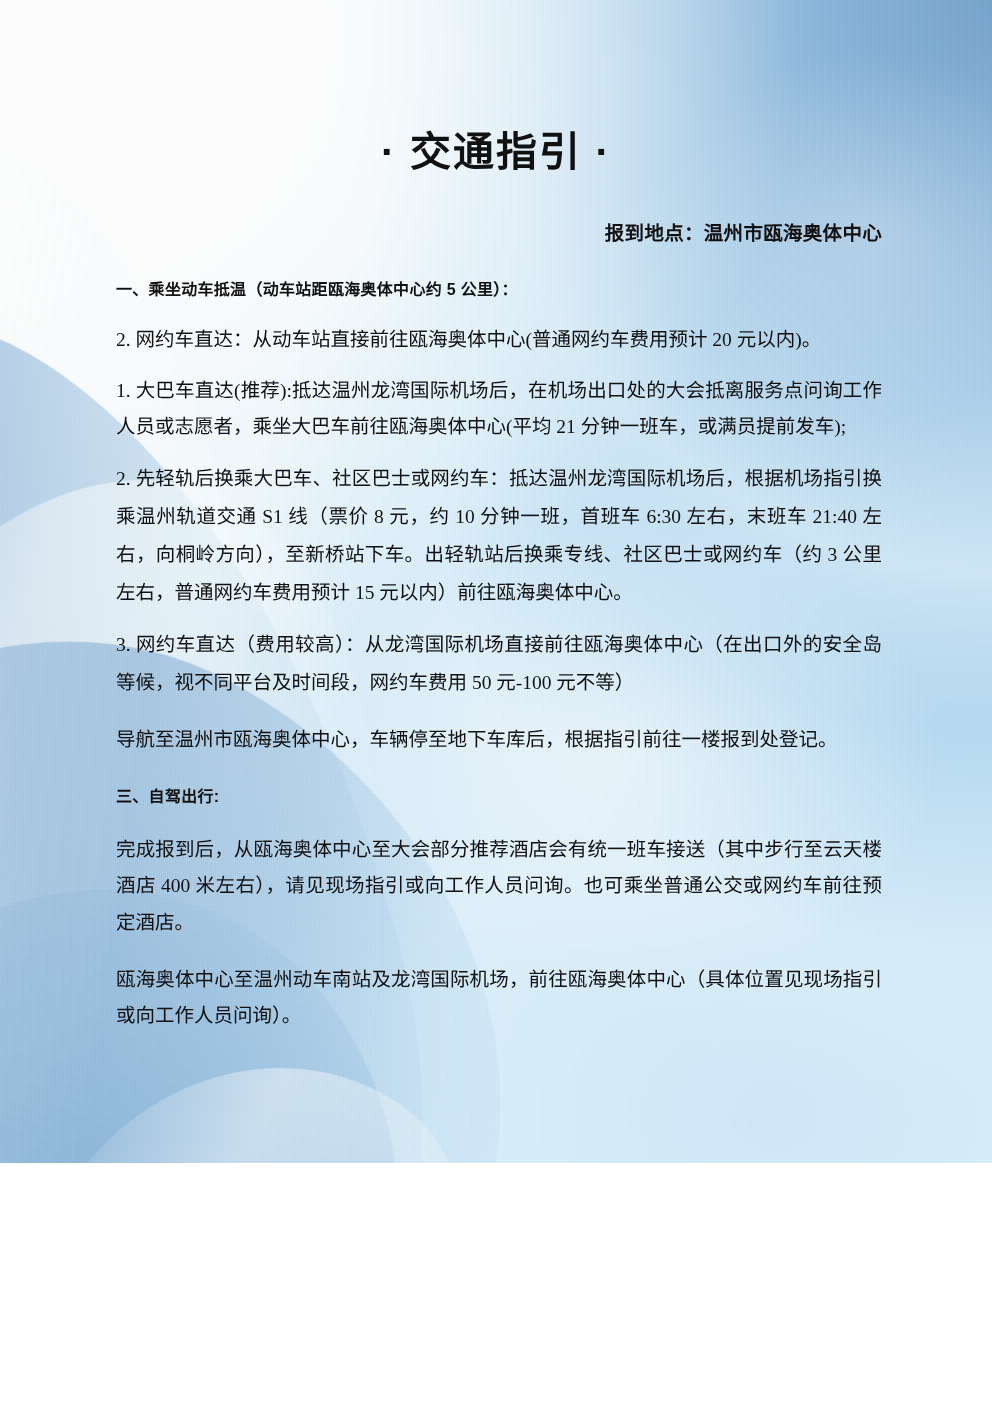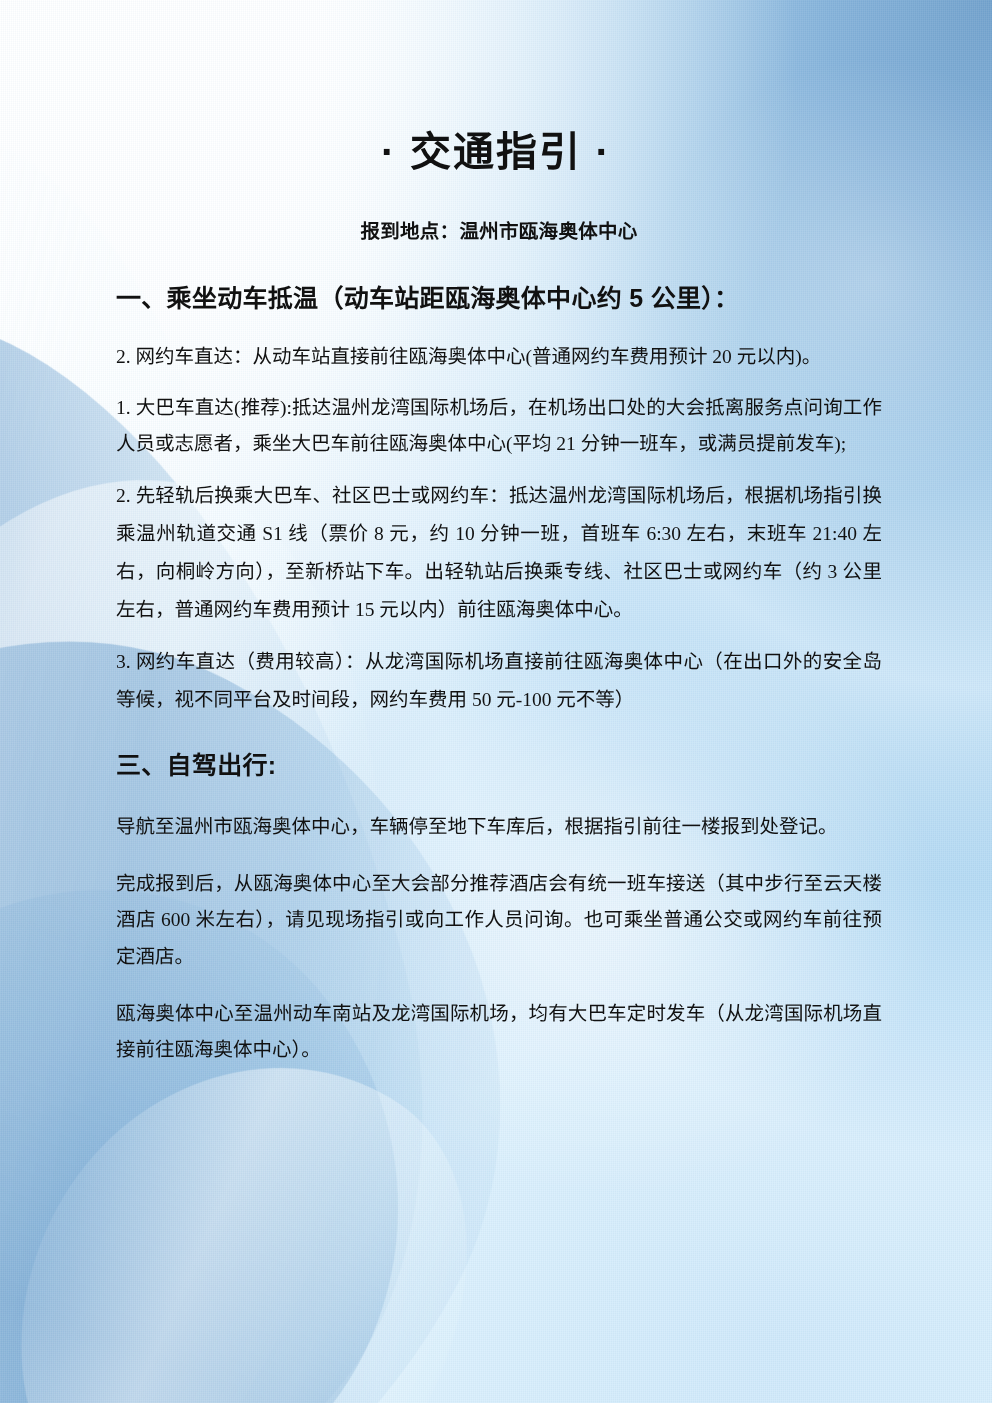--- a/index.html
+++ b/index.html
@@ -11,21 +11,21 @@
     width: 992px;
     height: 1403px;
     font-family: "Liberation Serif", "DejaVu Serif", serif;
     background: #ffffff;
     overflow: hidden;
   }
 
   #page {
     position: relative;
     width: 992px;
-    height: 1403px;
+    height: 1163px;
     overflow: hidden;
     background: #f0abfc;
   }
 
   
   .bg-layer {
     position: absolute;
     inset: 0;
     pointer-events: none;
   }
@@ -226,31 +226,31 @@
     text-justify: inter-ideograph;
     font-family: "Liberation Serif", "DejaVu Serif", serif;
   }
 
   .para.first-block {
     margin-top: 38px;
   }
 
   .para.heading {
     font-weight: 700;
-    font-family: Liberation Mono, monospace;
+    font-family: Liberation Sans, sans-serif;
     font-size: 19.5px;
     letter-spacing: 0.3px;
     margin-bottom: 17px;
-    text-align: center;
+    text-align: right;
   }
 
   .para.subheading {
     font-weight: 700;
     font-family: "Liberation Sans", "DejaVu Sans", sans-serif;
-    font-size: 25px;
+    font-size: 16px;
     letter-spacing: 0.3px;
     margin-top: 23px;
     margin-bottom: 17px;
     text-align: left;
   }
 
   .para.item {
     margin-bottom: 14px;
   }
 
@@ -285,20 +285,20 @@
 
       <p class="para heading first-block">报到地点：温州市瓯海奥体中心</p>
 
       <p class="para subheading">一、乘坐动车抵温（动车站距瓯海奥体中心约 5 公里）：</p>
       <p class="para item">2. 网约车直达：从动车站直接前往瓯海奥体中心(普通网约车费用预计 20 元以内)。</p>
 
       <p class="para item">1. 大巴车直达(推荐):抵达温州龙湾国际机场后，在机场出口处的大会抵离服务点问询工作人员或志愿者，乘坐大巴车前往瓯海奥体中心(平均 21 分钟一班车，或满员提前发车);</p>
       <p class="para item tight">2. 先轻轨后换乘大巴车、社区巴士或网约车：抵达温州龙湾国际机场后，根据机场指引换乘温州轨道交通 S1 线（票价 8 元，约 10 分钟一班，首班车 6:30 左右，末班车 21:40 左右，向桐岭方向），至新桥站下车。出轻轨站后换乘专线、社区巴士或网约车（约 3 公里左右，普通网约车费用预计 15 元以内）前往瓯海奥体中心。</p>
       <p class="para item tight">3. 网约车直达（费用较高）：从龙湾国际机场直接前往瓯海奥体中心（在出口外的安全岛等候，视不同平台及时间段，网约车费用 50 元-100 元不等）</p>
 
+      <p class="para item spaced-top">导航至温州市瓯海奥体中心，车辆停至地下车库后，根据指引前往一楼报到处登记。</p>
       <p class="para subheading">三、自驾出行:</p>
-      <p class="para item spaced-top">导航至温州市瓯海奥体中心，车辆停至地下车库后，根据指引前往一楼报到处登记。</p>
-      <p class="para item spaced-top">完成报到后，从瓯海奥体中心至大会部分推荐酒店会有统一班车接送（其中步行至云天楼酒店 600 米左右），请见现场指引或向工作人员问询。也可乘坐普通公交或网约车前往预定酒店。</p>
-      <p class="para item spaced-top">瓯海奥体中心至温州动车南站及龙湾国际机场，均有大巴车定时发车（从龙湾国际机场直接前往瓯海奥体中心）。</p>
+      <p class="para item spaced-top">完成报到后，从瓯海奥体中心至大会部分推荐酒店会有统一班车接送（其中步行至云天楼酒店 400 米左右），请见现场指引或向工作人员问询。也可乘坐普通公交或网约车前往预定酒店。</p>
+      <p class="para item spaced-top">瓯海奥体中心至温州动车南站及龙湾国际机场，前往瓯海奥体中心（具体位置见现场指引或向工作人员问询）。</p>
 
     </div>
   </div>
 </div>
 
 </body></html>

